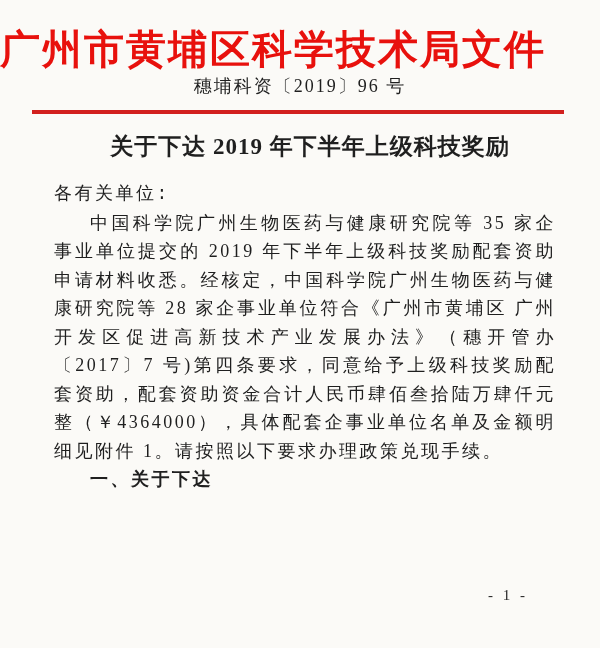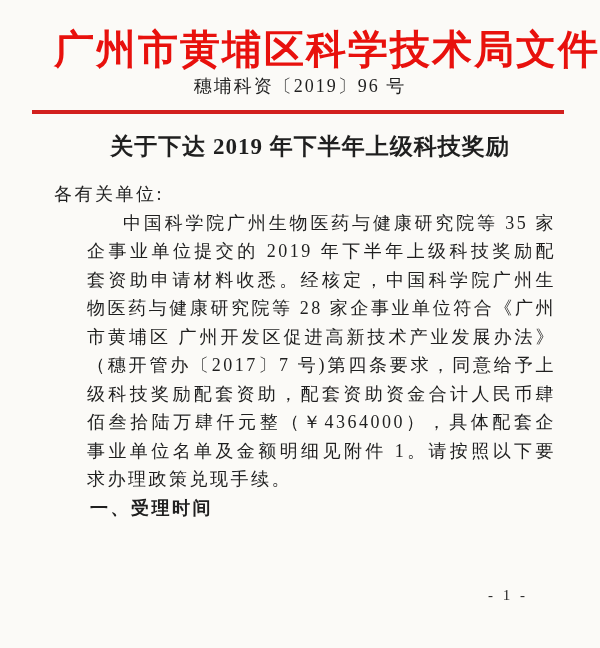--- a/index.html
+++ b/index.html
@@ -13,21 +13,21 @@
     height: 648px;
     margin: 0 auto;
     background: var(--background, #fbfaf7);
     font-family: "Liberation Serif", "DejaVu Serif", serif;
     color: var(--text, #1f1f1f);
     overflow: hidden;
     box-sizing: border-box;
   }
   .header-title {
     margin-top: 26px;
-    text-align: right;
+    text-align: left;
     color: var(--header-red, #e8110d);
     font-size: 40px;
     font-weight: bold;
     letter-spacing: 2px;
     line-height: 1.2;
     white-space: nowrap;
   }
   .doc-number {
     text-align: center;
     font-size: 18px;
@@ -50,25 +50,25 @@
     padding-left: 20px;
   }
   .content {
     margin: 18px 44px 0 54px;
     font-size: 18px;
     line-height: 28.5px;
     letter-spacing: 2.5px;
   }
   .salutation {
     text-align: left;
+    font-family: Liberation Mono, monospace;
   }
   .paragraph {
     text-indent: 2em;
     text-align: justify;
-    margin-left: 33px;
   }
   .section-heading {
     font-weight: bold;
     text-indent: 2em;
   }
   .page-number {
     position: absolute;
     right: 72px;
     bottom: 44px;
     font-size: 15px;
@@ -87,18 +87,18 @@
 
   <hr class="red-divider">
 
   <div class="doc-title">
     <div>关于下达 2019 年下半年上级科技奖励</div>
   </div>
 
   <div class="content">
     <div class="salutation">各有关单位:</div>
     <div class="paragraph">中国科学院广州生物医药与健康研究院等 35 家企事业单位提交的 2019 年下半年上级科技奖励配套资助申请材料收悉。经核定，中国科学院广州生物医药与健康研究院等 28 家企事业单位符合《广州市黄埔区 广州开发区促进高新技术产业发展办法》（穗开管办〔2017〕7 号)第四条要求，同意给予上级科技奖励配套资助，配套资助资金合计人民币肆佰叁拾陆万肆仟元整（￥4364000），具体配套企事业单位名单及金额明细见附件 1。请按照以下要求办理政策兑现手续。</div>
-    <div class="section-heading">一、受理时间</div>
+    <div class="section-heading">一、关于下达</div>
   </div>
 
   <div class="page-number">- 1 -</div>
 
 </div>
 
 </body></html>

